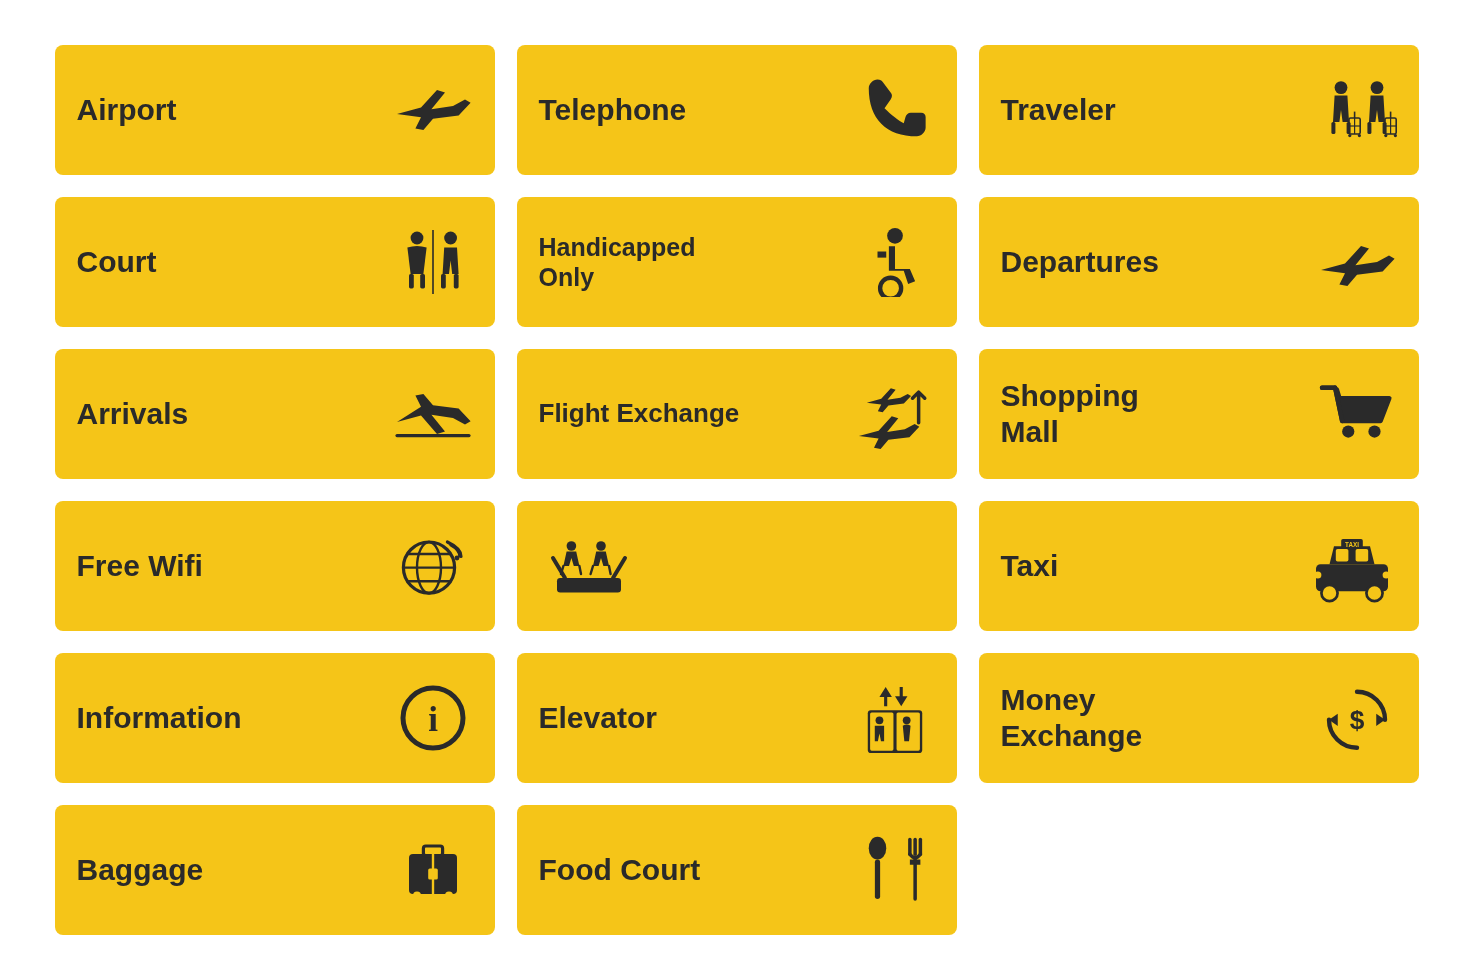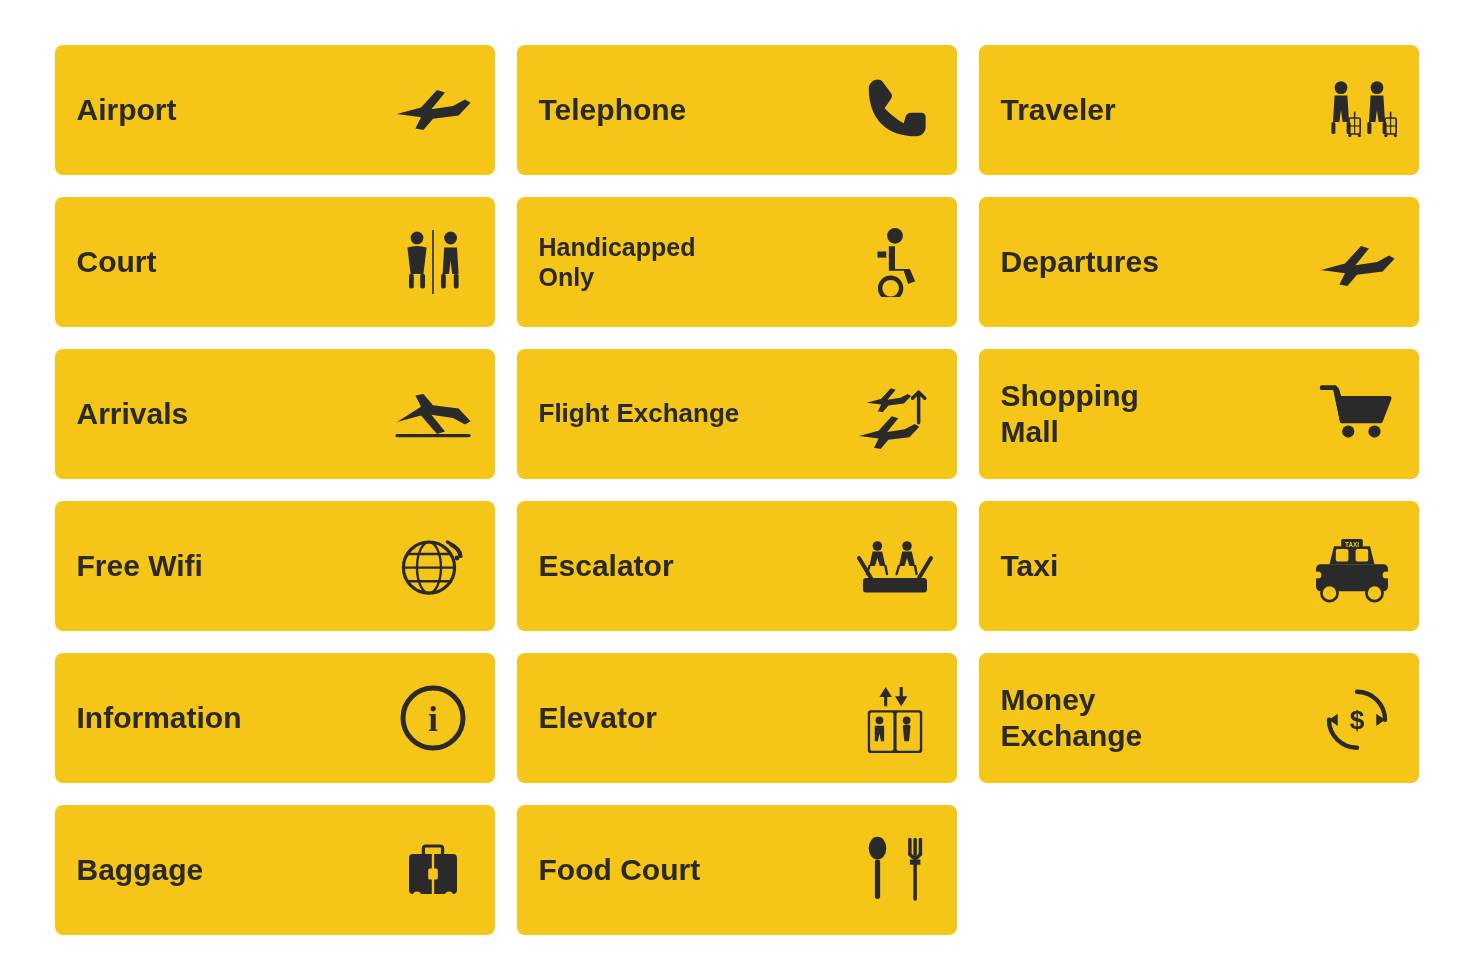--- a/index.html
+++ b/index.html
@@ -205,21 +205,20 @@
         <line x1="17" y1="59" x2="73" y2="59" stroke="#2a2a2a" stroke-width="3"></line>
 
         <path d="M68 10 Q85 18 85 28" fill="none" stroke="#2a2a2a" stroke-width="4" stroke-linecap="round"></path>
         <path d="M72 14 Q83 20 83 28" fill="none" stroke="#2a2a2a" stroke-width="3" stroke-linecap="round"></path>
         <circle cx="80" cy="30" r="3" fill="#2a2a2a"></circle>
       </svg>
     </span>
   </div>
 
   <div class="sign-card">
-    <span class="sign-label">Escalator</span>
     <span class="sign-icon">
       <svg viewBox="0 0 100 80" xmlns="http://www.w3.org/2000/svg">
 
         <rect x="10" y="55" width="80" height="18" rx="4" fill="#2a2a2a"></rect>
         <line x1="20" y1="55" x2="5" y2="30" stroke="#2a2a2a" stroke-width="5" stroke-linecap="round"></line>
         <line x1="80" y1="55" x2="95" y2="30" stroke="#2a2a2a" stroke-width="5" stroke-linecap="round"></line>
 
         <circle cx="28" cy="15" r="6"></circle>
         <path d="M22 22 L18 40 L25 40 L28 30 L31 40 L38 40 L34 22 Z"></path>
         <path d="M18 40 L15 50" stroke="#2a2a2a" stroke-width="3" stroke-linecap="round"></path>

